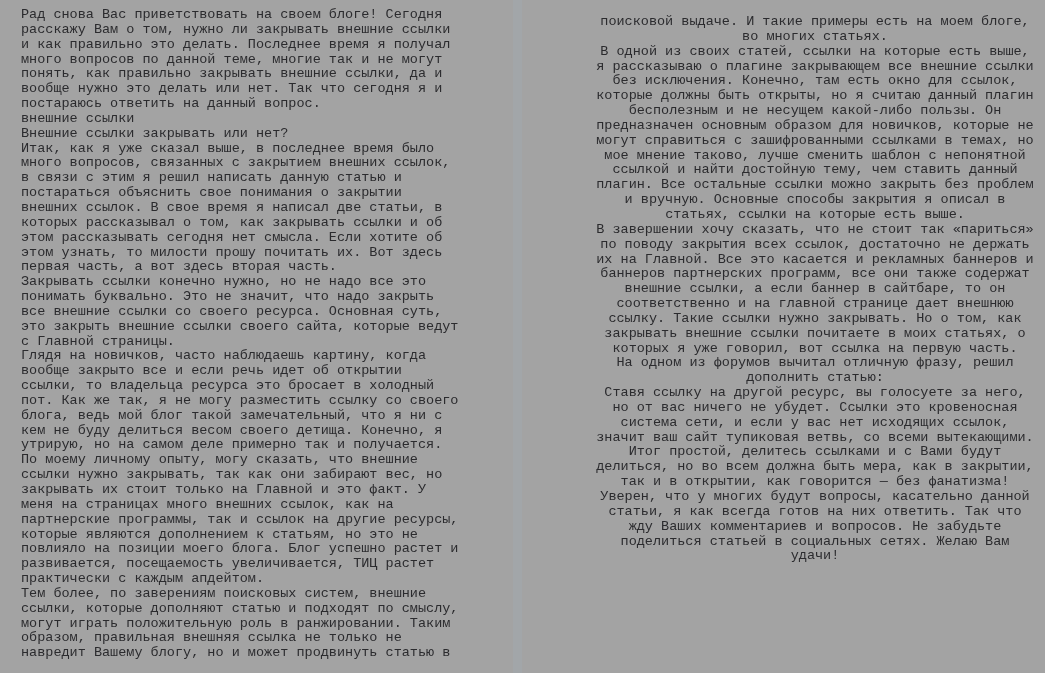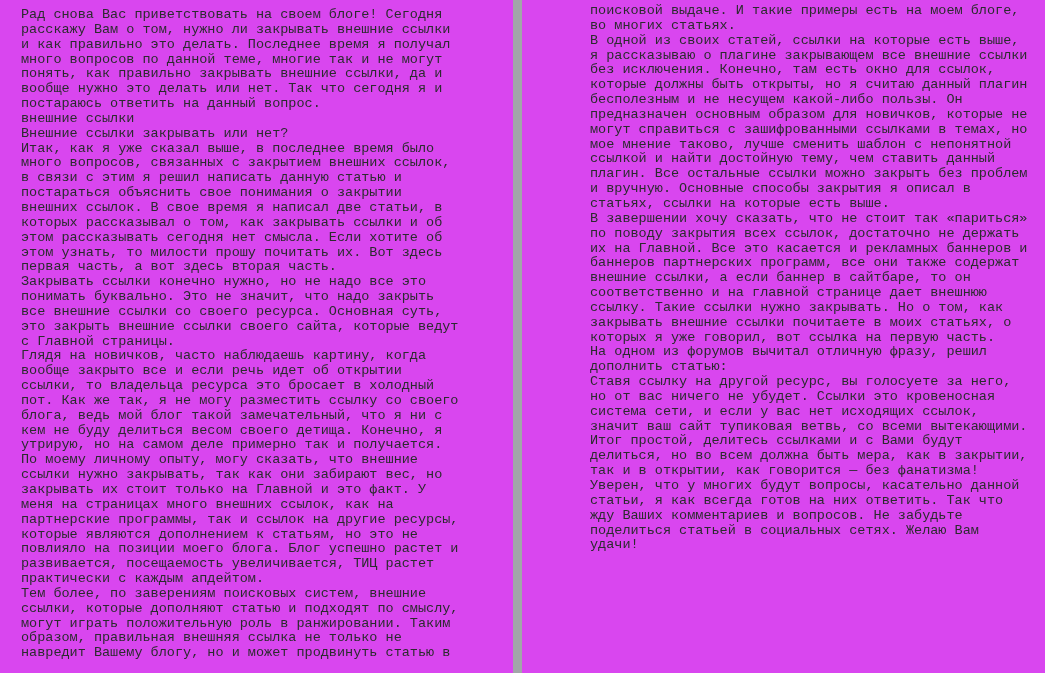--- a/index.html
+++ b/index.html
@@ -4,21 +4,21 @@
 <style>
   html, body {
     margin: 0;
     padding: 0;
     background: #ffffff;
   }
   .page {
     position: relative;
     width: 1045px;
     height: 673px;
-    background: #d946ef;
+    background: #a3a3a3;
     overflow: hidden;
     font-family: "Liberation Mono", "DejaVu Sans Mono", monospace;
   }
   .text {
     margin: 0;
     font-family: "Liberation Mono", "DejaVu Sans Mono", monospace;
     font-size: 13.5px;
     line-height: 14.84px;
     color: #2b2b2e;
     white-space: pre;
@@ -33,22 +33,23 @@
     position: absolute;
     left: 513px;
     top: 0;
     width: 9px;
     height: 673px;
     background: #a2a6a9;
   }
   .col-right {
     position: absolute;
     left: 590px;
-    top: 4px;
+    top: 15px;
     width: 450px;
+    text-align: center;
   }
   .footer-line {
     margin-top: 37px;
   }
 </style>
 </head>
 <body>
 
 <div class="page">
 

